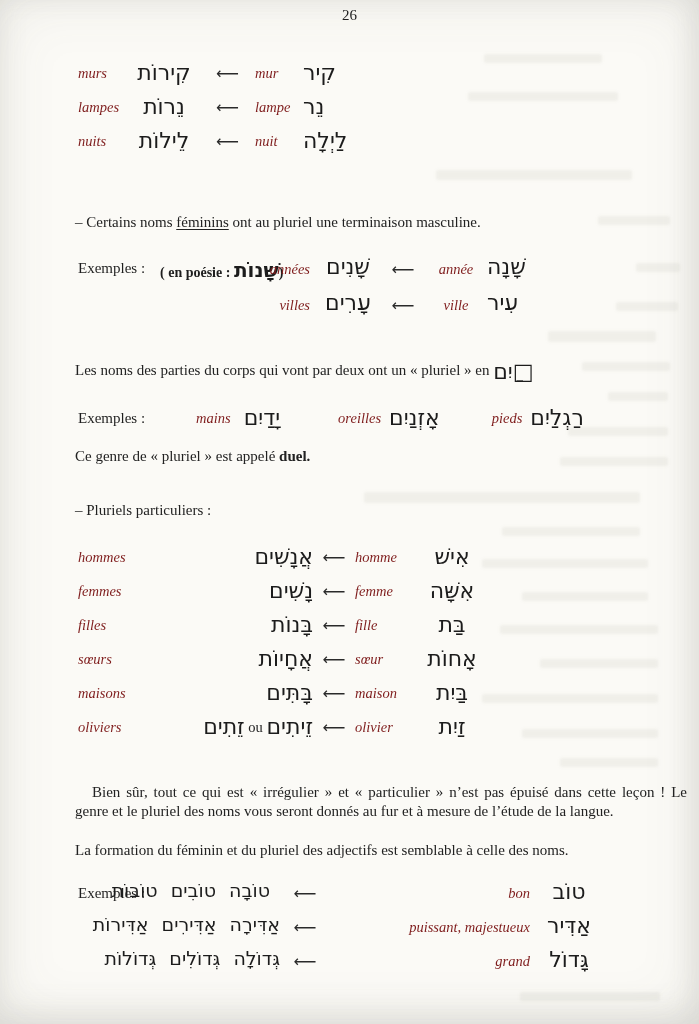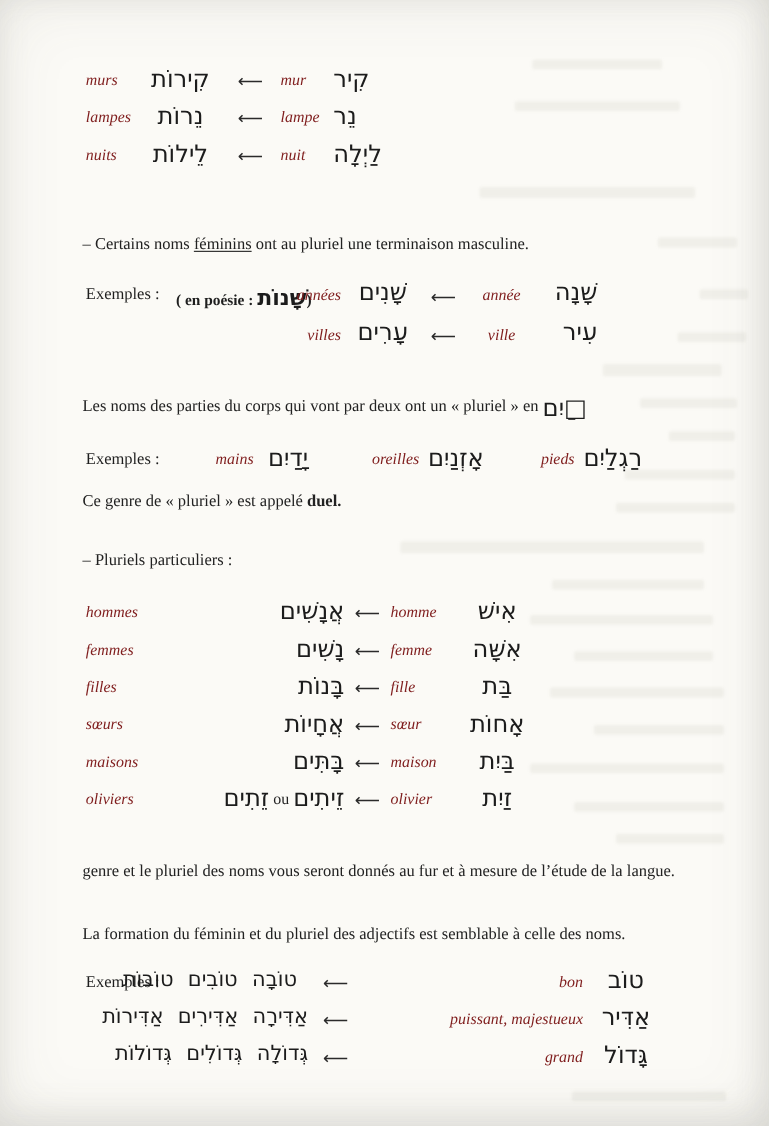--- a/index.html
+++ b/index.html
@@ -26,21 +26,21 @@
   .na-c5{width:85px;text-align:left;}
 
   
   .fex-row{position:relative;height:36px;}
   .fex-label{position:absolute;left:78px;top:8px;font-size:15px;}
   .fex-poetry{position:absolute;left:160px;top:8px;font-size:14px;white-space:nowrap;font-weight:bold;}
   .fex-frpl{position:absolute;left:240px;width:70px;text-align:right;top:9px;}
   .fex-hepl{position:absolute;left:318px;width:60px;text-align:center;top:4px;}
   .fex-arr{position:absolute;left:385px;width:36px;text-align:center;top:8px;}
   .fex-frsg{position:absolute;left:430px;width:52px;text-align:center;top:9px;}
-  .fex-hesg{position:absolute;left:487px;width:56px;text-align:right;top:4px;}
+  .fex-hesg{position:absolute;left:487px;width:56px;text-align:left;top:4px;}
 
   
   .dual-ex{display:flex;align-items:center;padding-left:78px;height:36px;}
 
   
   .pp-row{display:flex;align-items:center;height:34px;padding-left:78px;}
   .pp-c1{width:70px;}
   .pp-c2{width:165px;display:flex;justify-content:flex-end;align-items:center;}
   .pp-c3{width:42px;text-align:center;}
   .pp-c4{width:62px;}
@@ -82,20 +82,21 @@
   <div class="bleed" style="left:502px;top:527px;width:138px;height:9px;"></div>
   <div class="bleed" style="left:482px;top:559px;width:166px;height:9px;"></div>
   <div class="bleed" style="left:522px;top:592px;width:126px;height:9px;"></div>
   <div class="bleed" style="left:500px;top:625px;width:158px;height:9px;"></div>
   <div class="bleed" style="left:540px;top:659px;width:118px;height:9px;"></div>
   <div class="bleed" style="left:482px;top:694px;width:176px;height:9px;"></div>
   <div class="bleed" style="left:522px;top:729px;width:136px;height:9px;"></div>
   <div class="bleed" style="left:560px;top:758px;width:98px;height:9px;"></div>
   <div class="bleed" style="left:520px;top:992px;width:140px;height:9px;"></div>
 
+  <div class="abs" style="top:7px;left:0;width:699px;text-align:center;font-size:15px;">26</div>
 
   <div class="abs" style="top:56px;left:0;width:699px;">
     <div class="na-row">
       <span class="na-c1 fr-it">murs</span>
       <span class="na-c2 he he-lg">קִירוֹת</span>
       <span class="na-c3 arrow">⟵</span>
       <span class="na-c4 fr-it">mur</span>
       <span class="na-c5 he he-lg">קִיר</span>
     </div>
     <div class="na-row">
@@ -210,20 +211,21 @@
           <span class="conj"> ou </span>
           <span class="he he-lg">זֵיתִים</span>
         </span>
       <span class="pp-c3 arrow">⟵</span>
       <span class="pp-c4 fr-it">olivier</span>
       <span class="pp-c5 he he-lg">זַיִת</span>
     </div>
   </div>
 
   <div class="abs body-text para" style="top:783px;">
+    <div class="para-l1">Bien sûr, tout ce qui est « irrégulier » et « particulier » n’est pas épuisé dans cette leçon ! Le</div>
     <div>genre et le pluriel des noms vous seront donnés au fur et à mesure de l’étude de la langue.</div>
   </div>
 
   <div class="abs body-text" style="top:841px;left:75px;">La formation du féminin et du pluriel des adjectifs est semblable à celle des noms.</div>
 
   <div class="abs" style="top:876px;left:0;width:699px;">
     <div class="adj-row">
       <span class="adj-label">Exemples :</span>
       <span class="adj-forms he he-md">טוֹבָה טוֹבִים טוֹבוֹת</span>
       <span class="adj-arr arrow">⟵</span>

